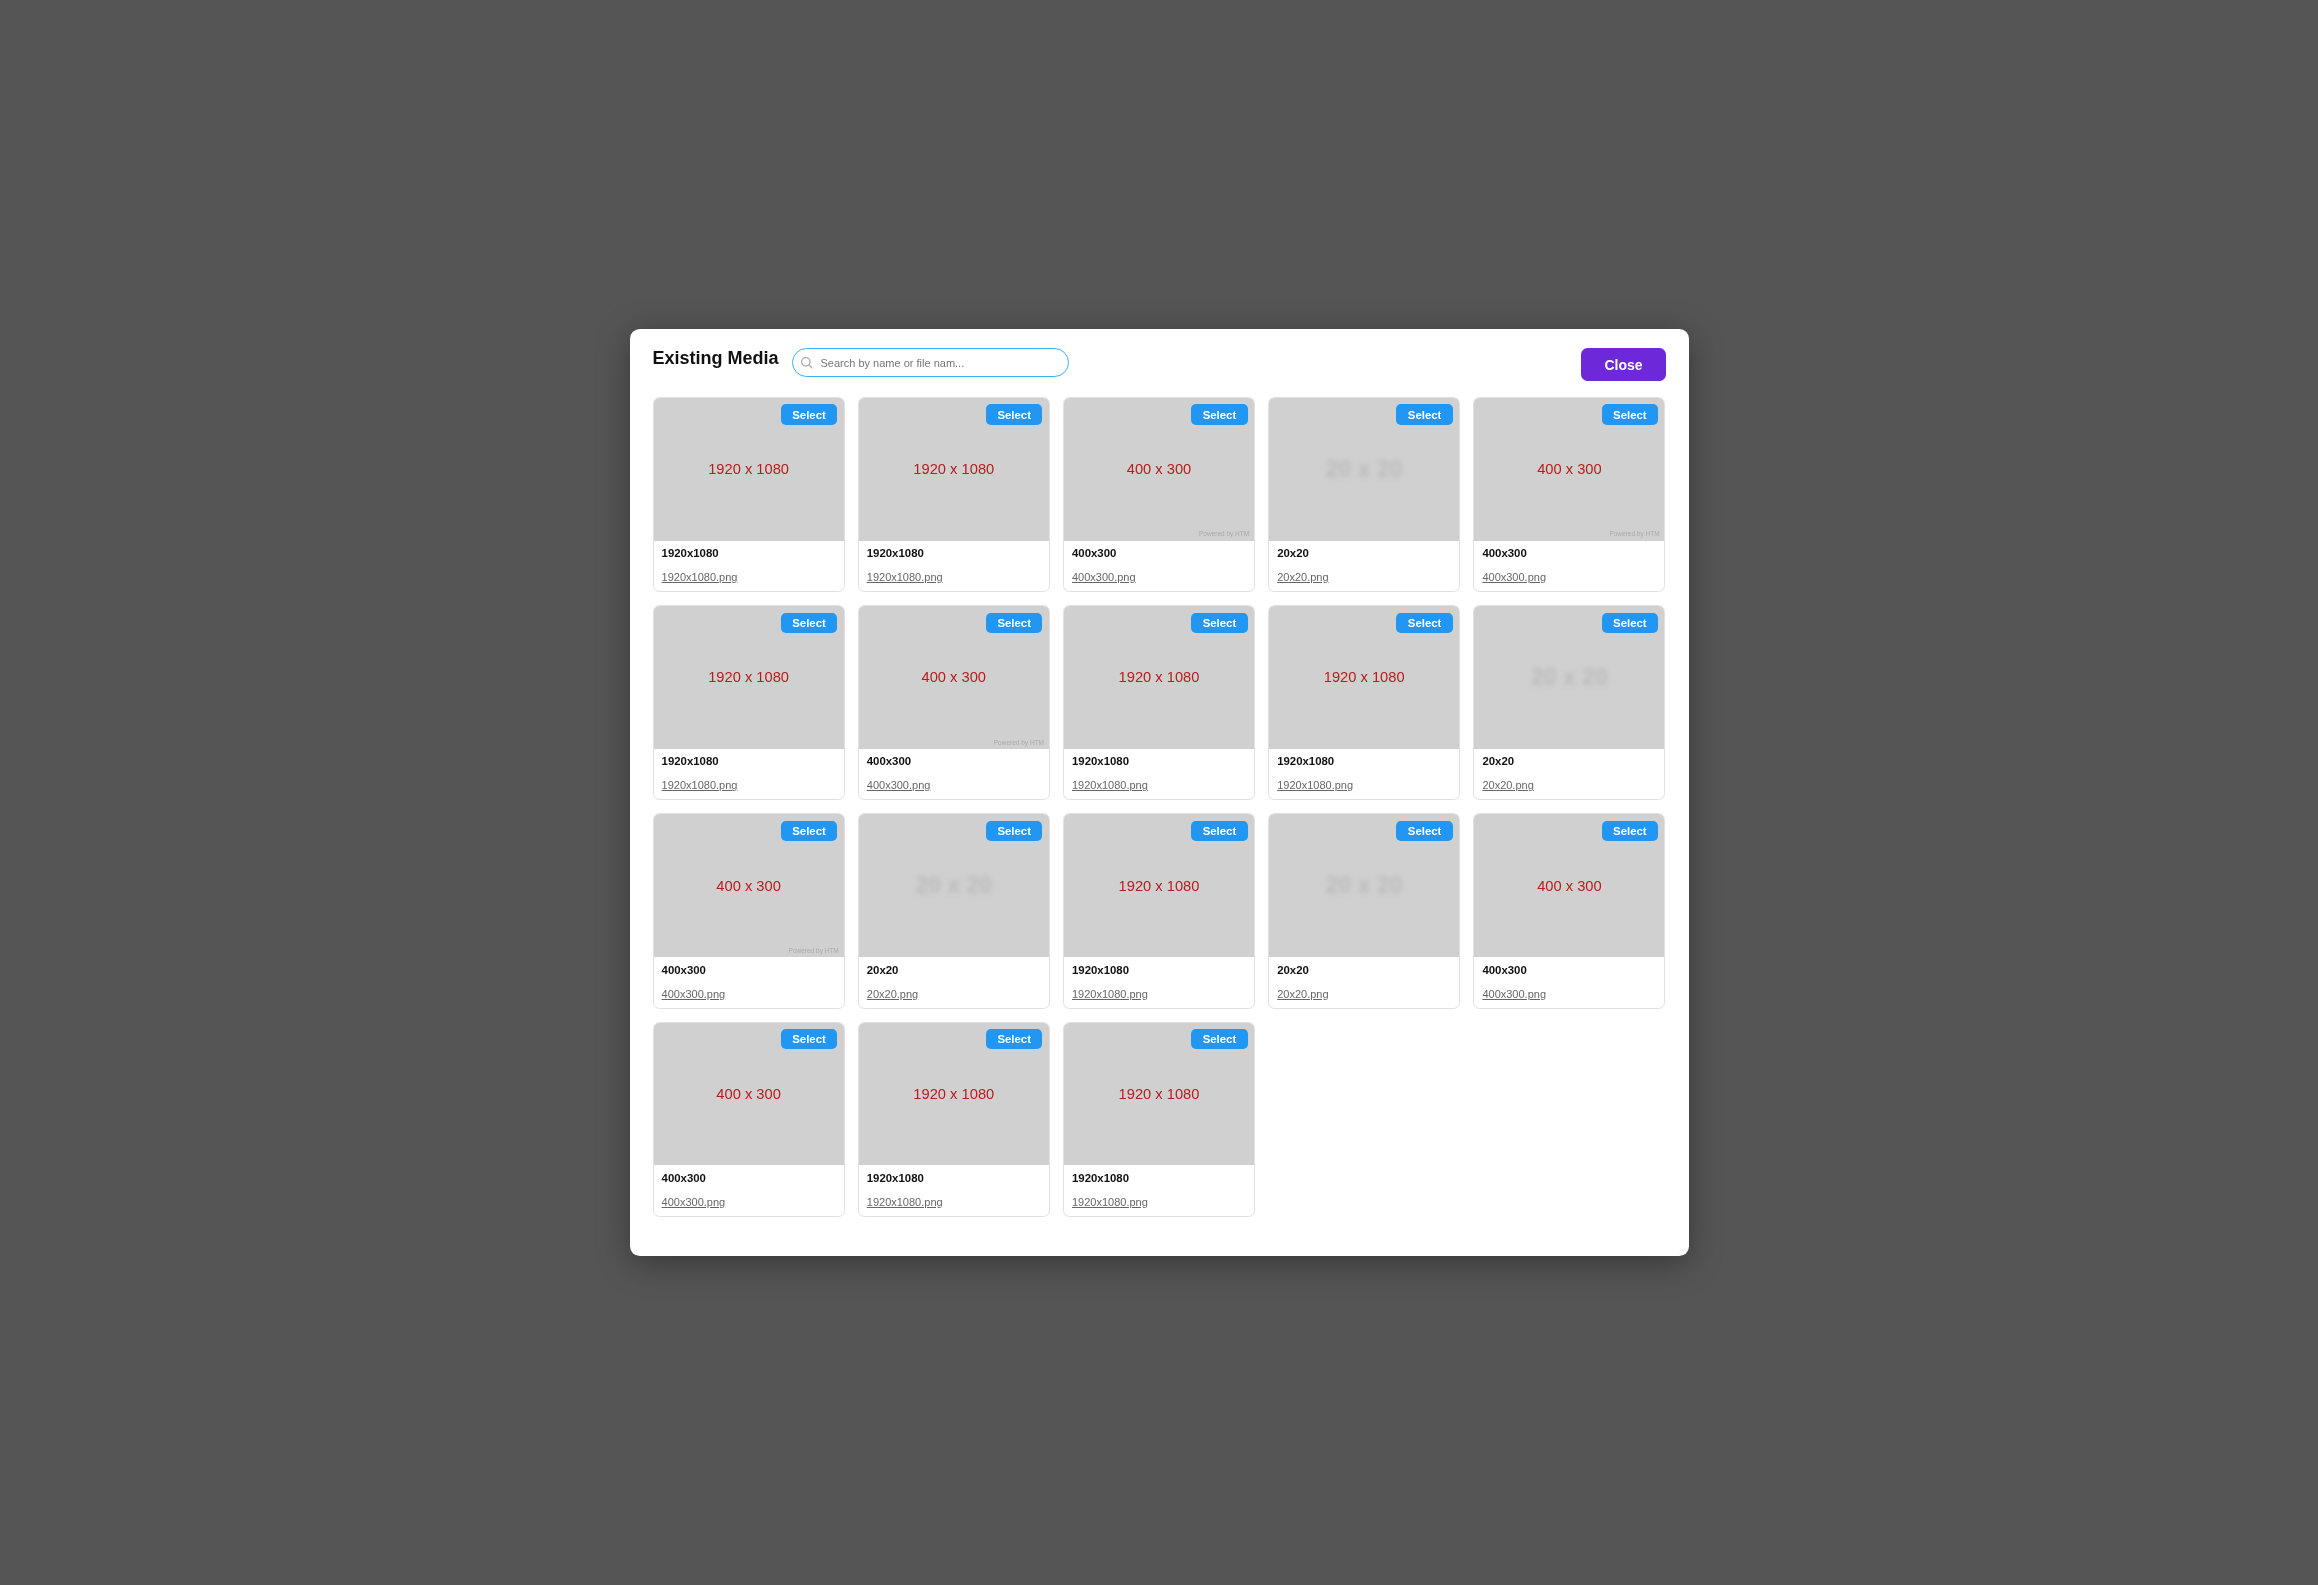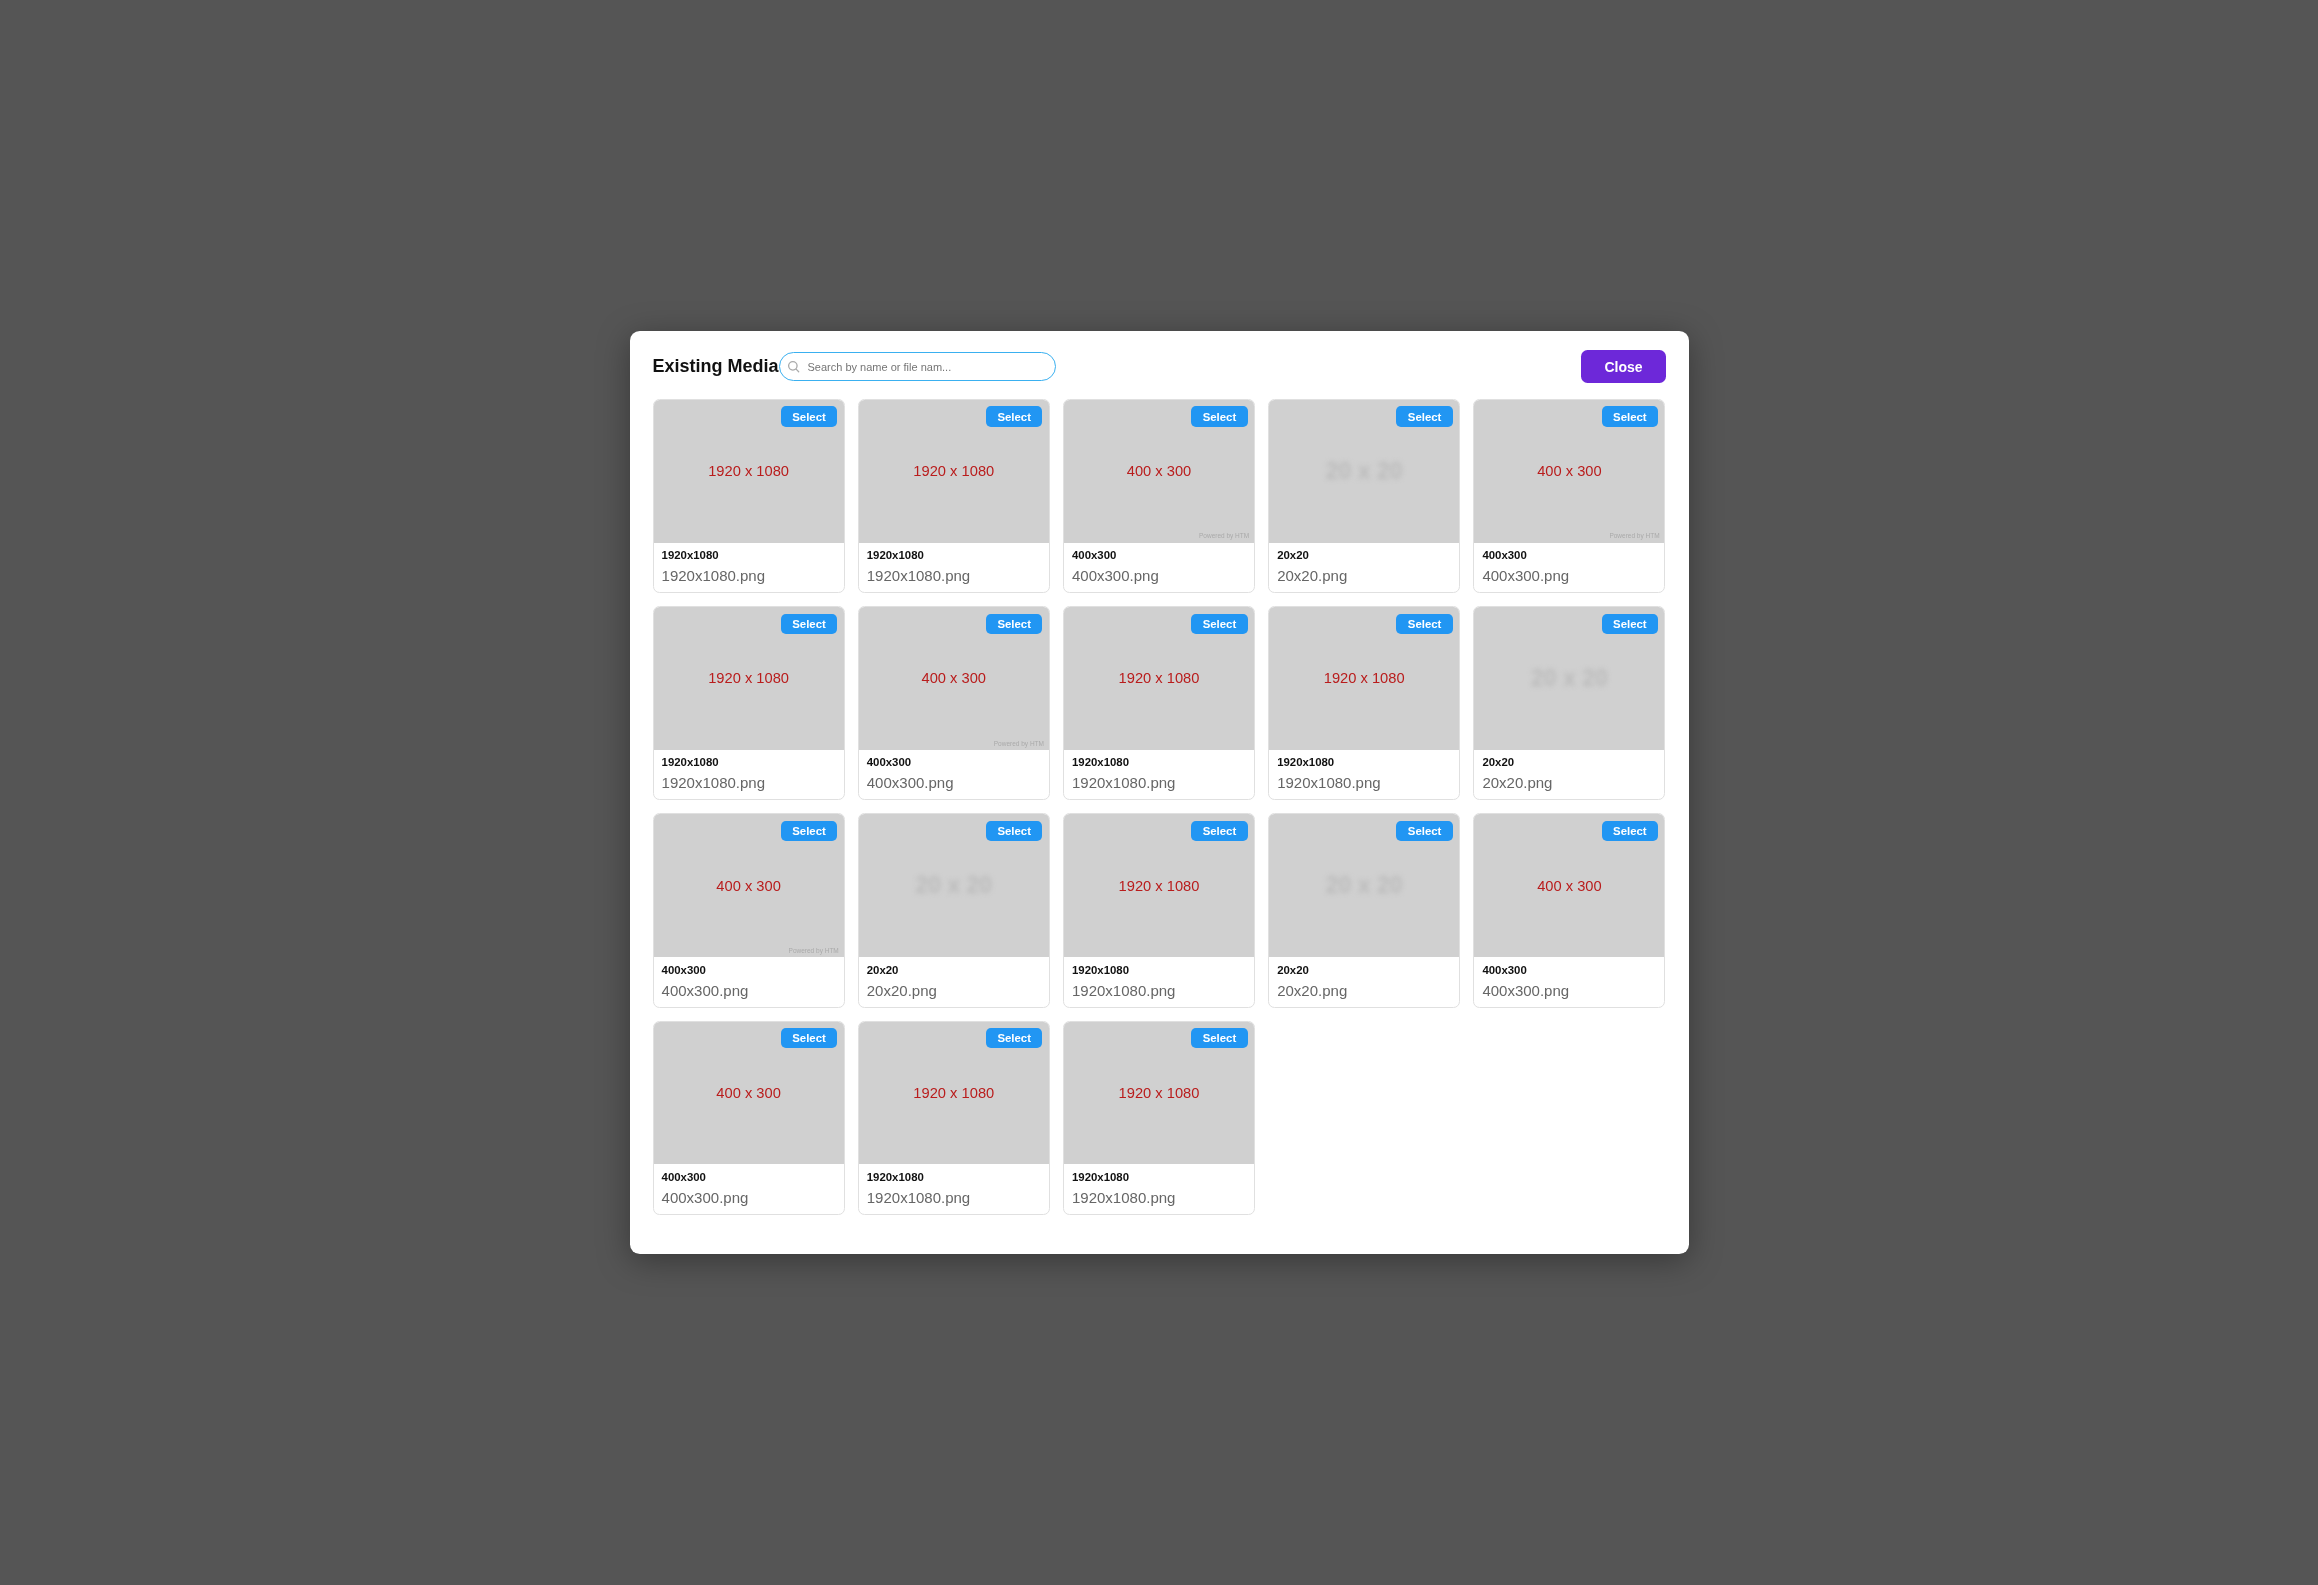--- a/index.html
+++ b/index.html
@@ -14,22 +14,23 @@
     .modal {
       background: #fff;
       border-radius: 9.8px;
       width: 1059px;
       max-width: 98vw;
       padding: 19.6px 23px 23px 23px;
       box-shadow: 0 6.5px 33px rgba(0,0,0,0.35);
     }
     .modal-header {
       display: flex;
-      align-items: center;
+      align-items: flex-start;
       margin-bottom: 16.3px;
+      gap: 13px;
     }
     .modal-title {
       font-size: 18px;
       font-weight: 700;
       color: #111;
       white-space: nowrap;
     }
     .search-wrap {
       flex: 1;
       max-width: 277px;
@@ -125,23 +126,24 @@
     }
     .card-info {
       padding: 6.5px 8.1px 8.1px 8.1px;
     }
     .card-name {
       font-size: 11.4px;
       font-weight: 700;
       color: #111;
     }
     .card-file {
-      font-size: 15px;
+      font-size: 11px;
       color: #666;
-      margin-top: 6px;
+      margin-top: 12px;
+      text-decoration: underline;
     }
     .footer {
       display: flex;
       justify-content: flex-end;
     }
     .load-btn {
       background: #2196f3;
       color: #fff;
       border: none;
       border-radius: 6.5px;

